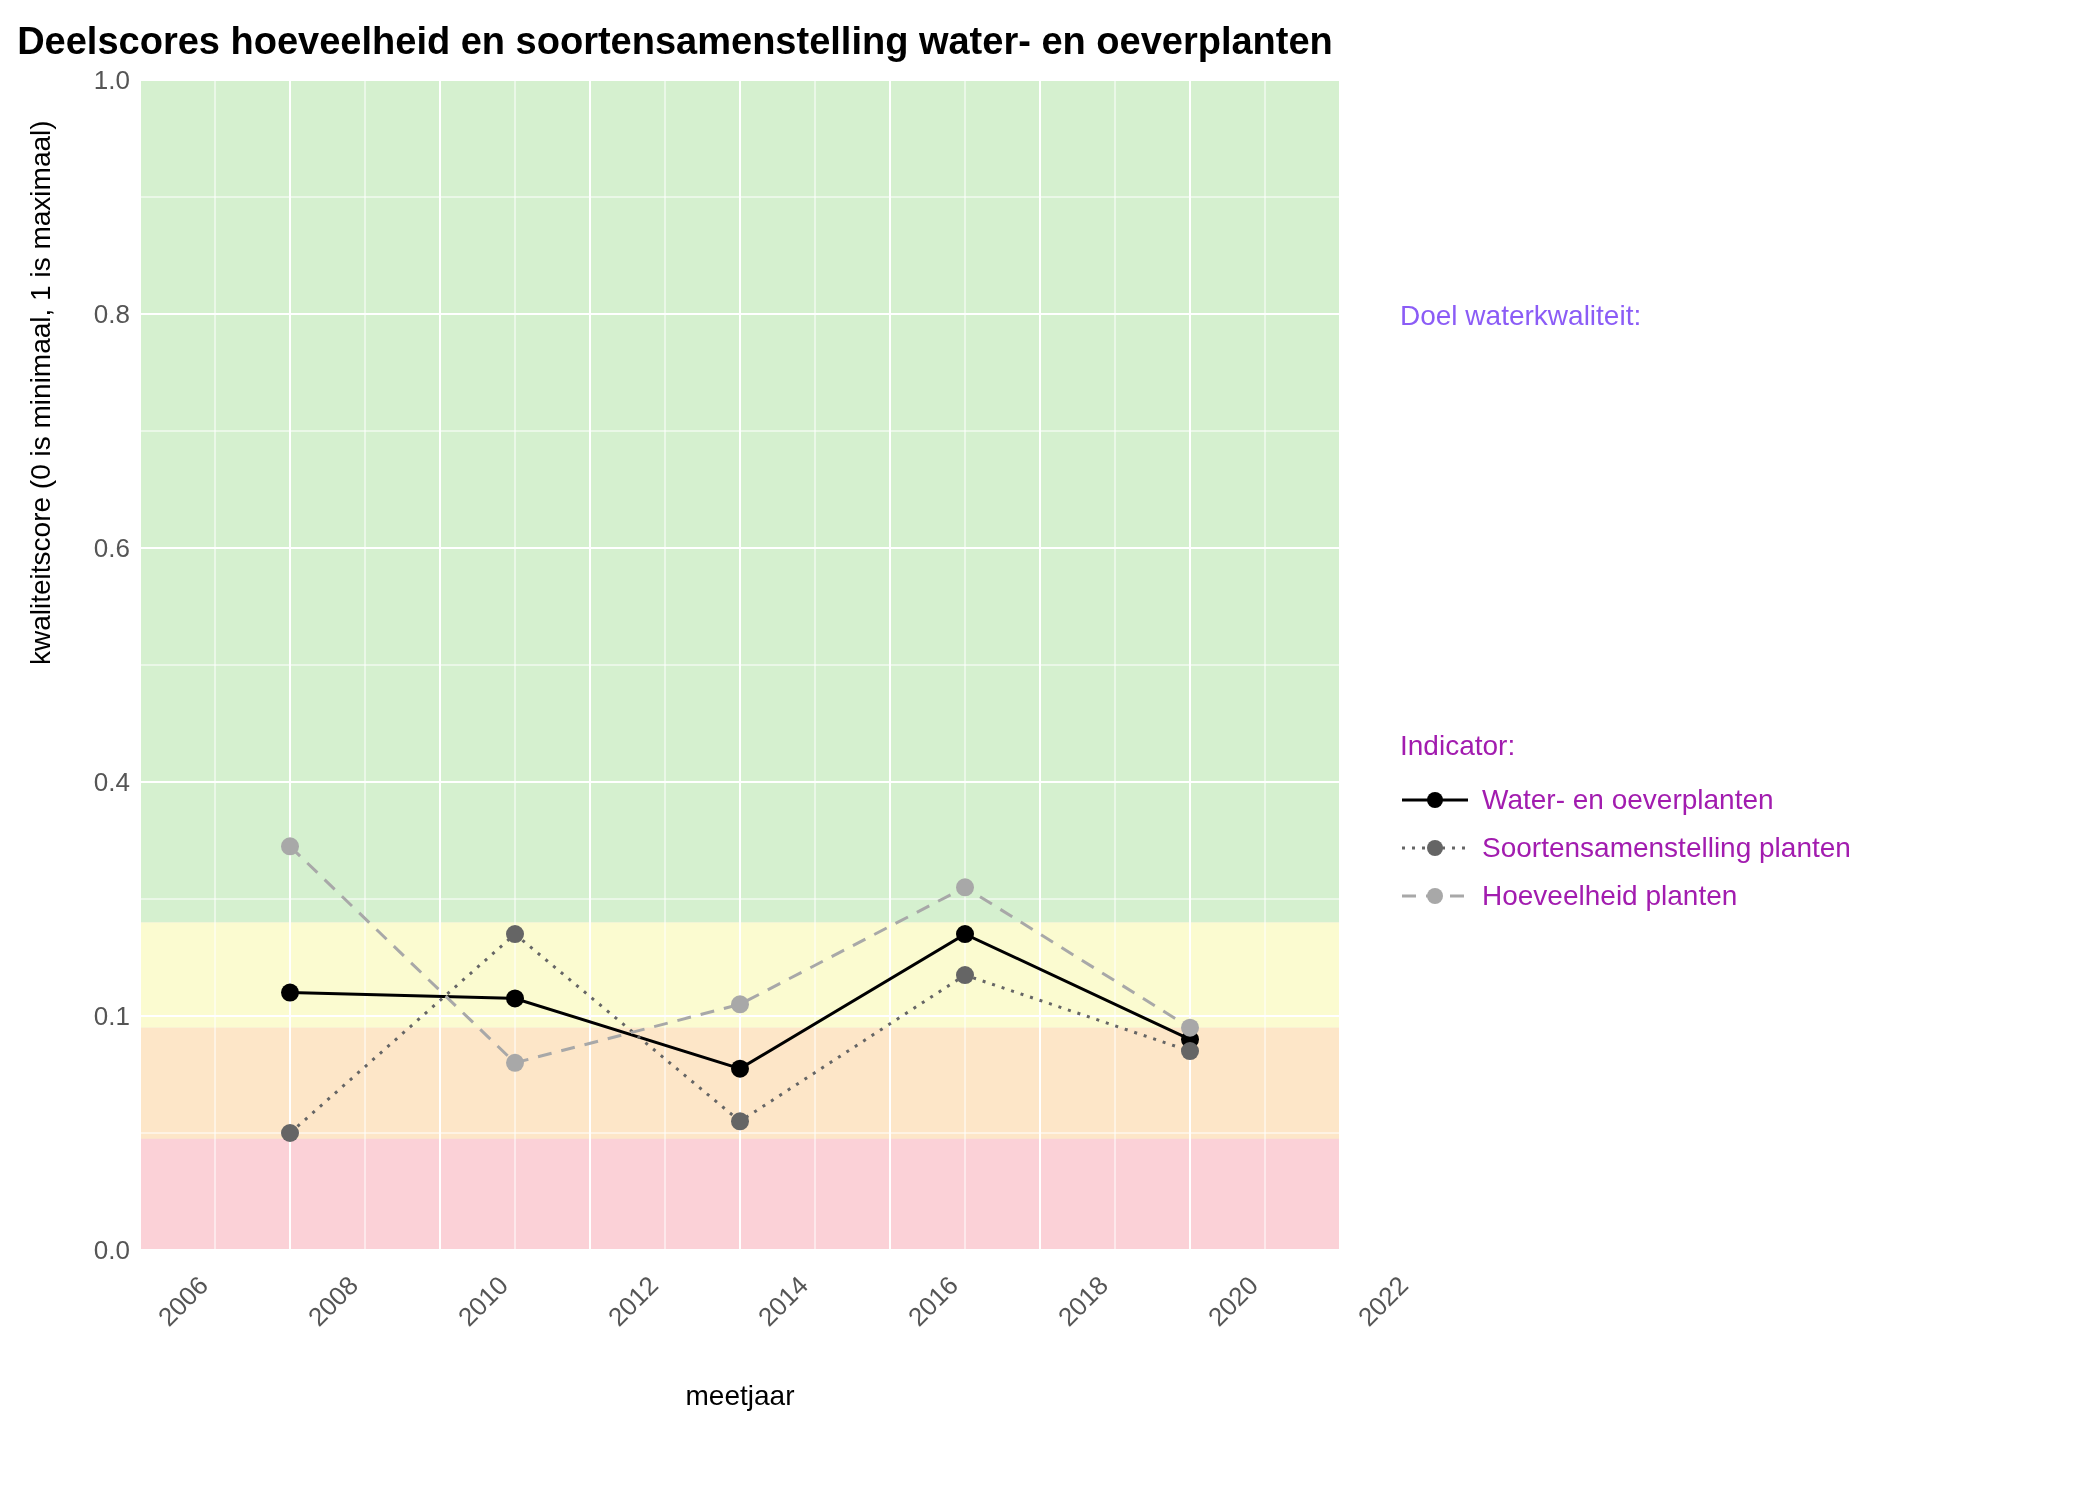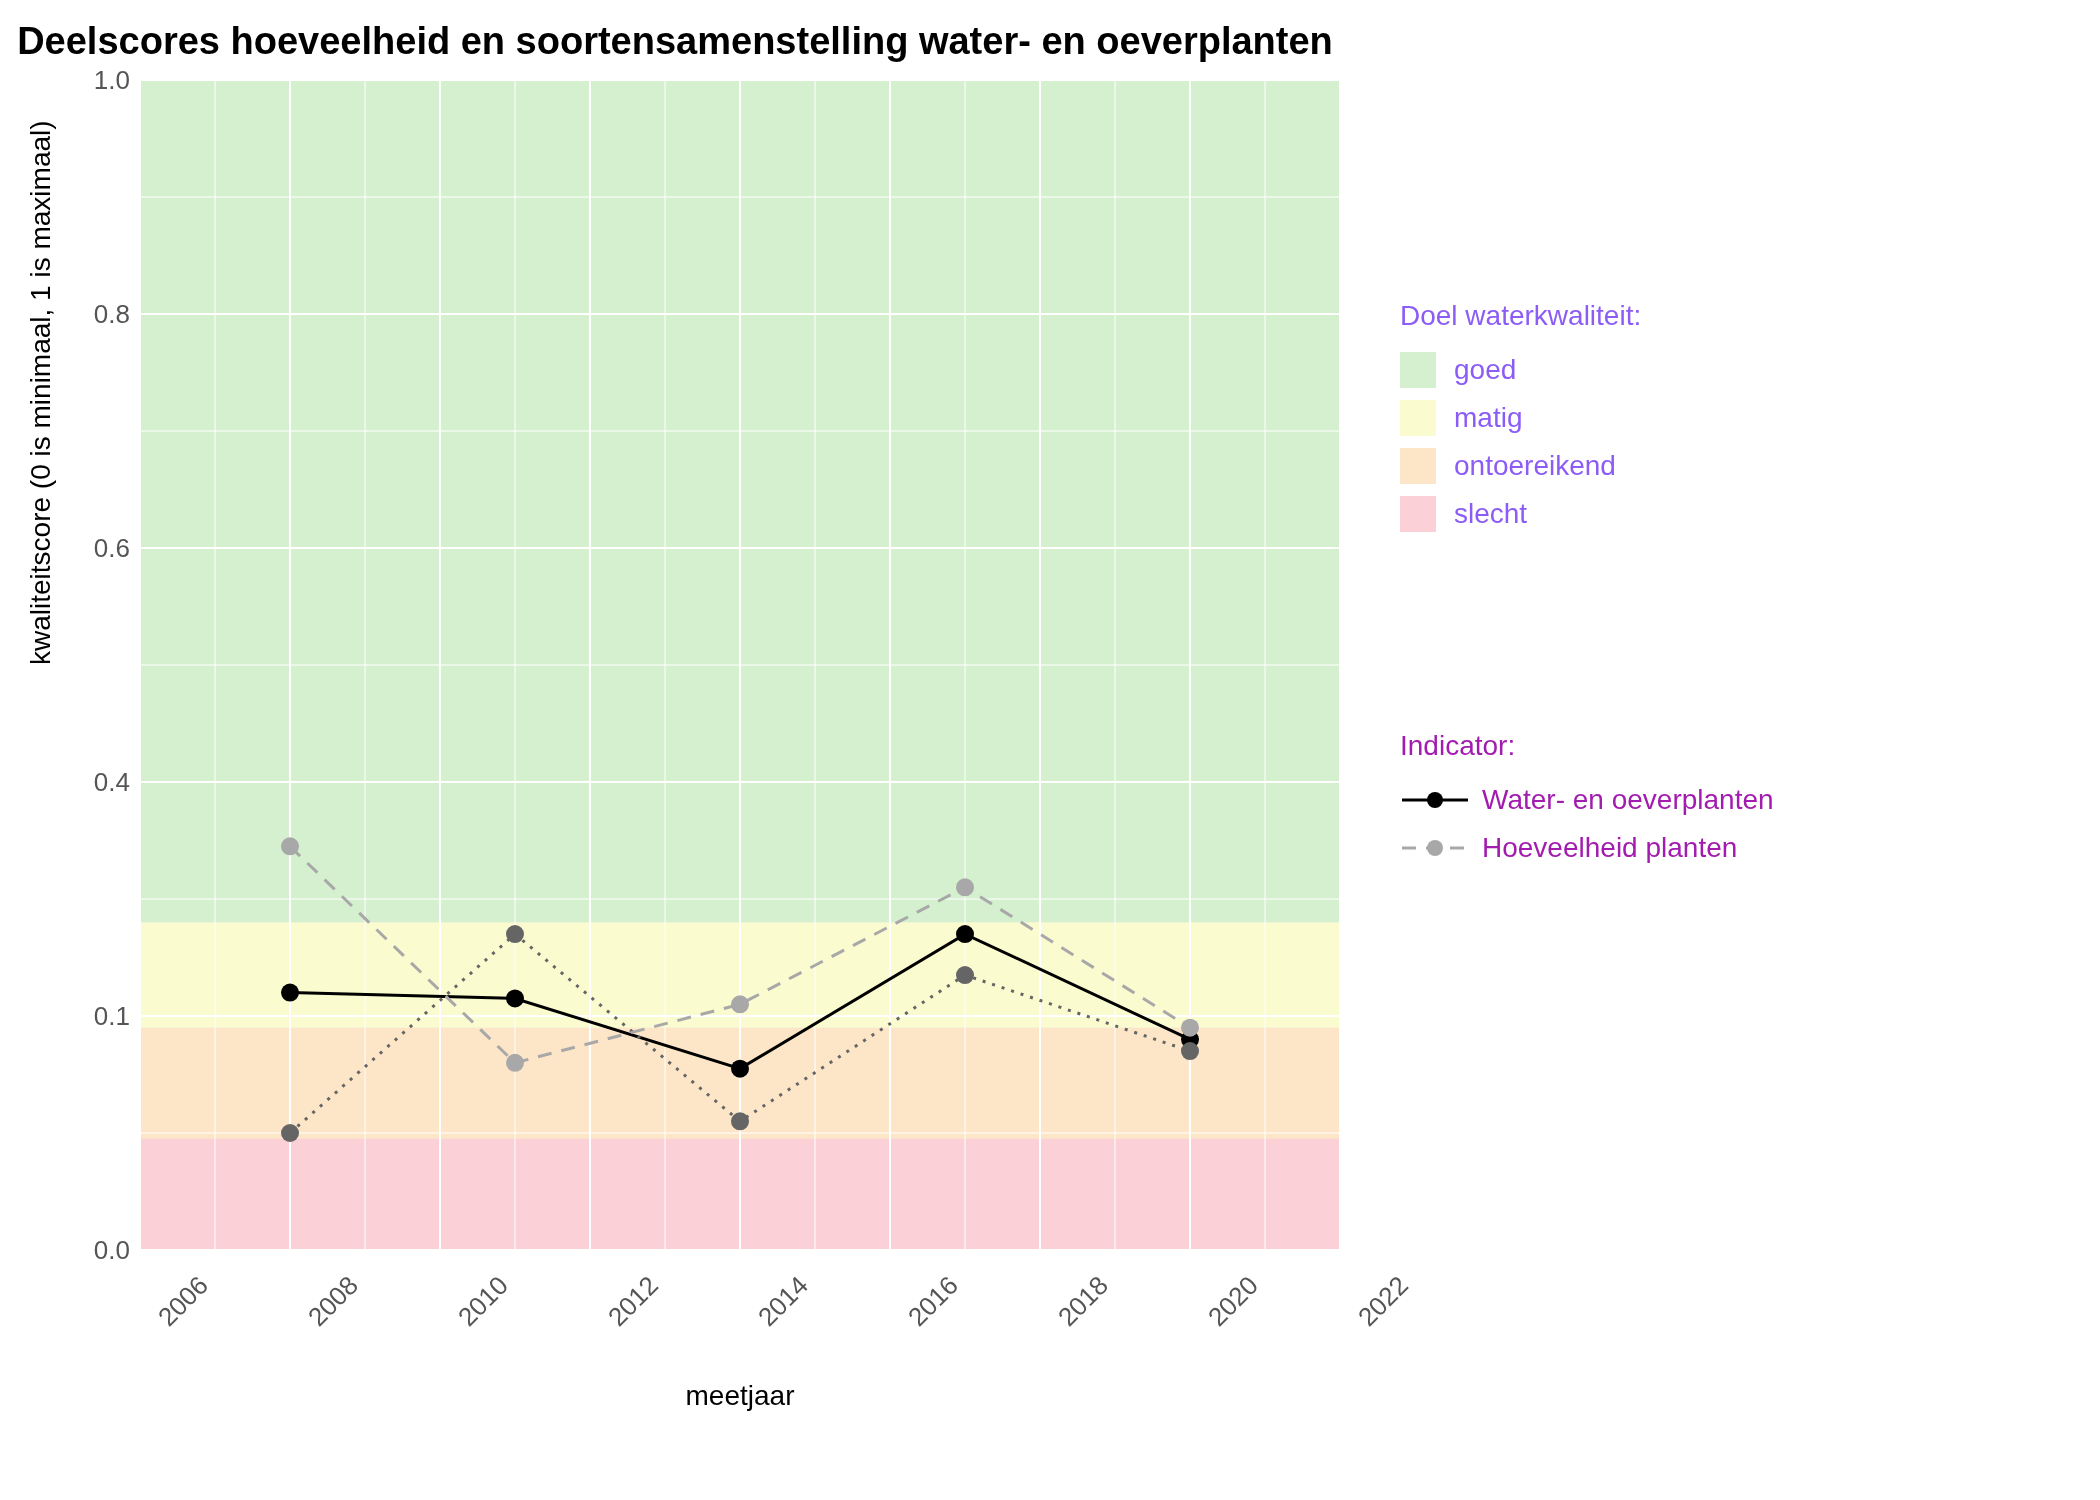--- a/index.html
+++ b/index.html
@@ -178,52 +178,41 @@
       <div class="x-tick" style="position: absolute; left: 585px; top: 1270px;">2012</div>
       <div class="x-tick" style="position: absolute; left: 735px; top: 1270px;">2014</div>
       <div class="x-tick" style="position: absolute; left: 885px; top: 1270px;">2016</div>
       <div class="x-tick" style="position: absolute; left: 1035px; top: 1270px;">2018</div>
       <div class="x-tick" style="position: absolute; left: 1185px; top: 1270px;">2020</div>
       <div class="x-tick" style="position: absolute; left: 1335px; top: 1270px;">2022</div>
     </div>
 
   <div class="legend">
     <div class="legend-title">Doel waterkwaliteit:</div>
-    <div id="legend-bands-items">
-        <div class="legend-item">
-          <div class="legend-swatch" style="background: rgb(213, 240, 207);"></div>
-          <span>goed</span>
-        </div>
-        <div class="legend-item">
-          <div class="legend-swatch" style="background: rgb(251, 251, 208);"></div>
-          <span>matig</span>
-        </div>
-        <div class="legend-item">
-          <div class="legend-swatch" style="background: rgb(253, 230, 200);"></div>
-          <span>ontoereikend</span>
-        </div>
-        <div class="legend-item">
-          <div class="legend-swatch" style="background: rgb(251, 209, 215);"></div>
-          <span>slecht</span>
-        </div>
-      </div>
   </div>
 
   <div class="legend2">
     <div class="legend-title">Indicator:</div>
     <div id="legend-series-items">
         <div class="legend-item">
           <svg width="70" height="36">
             <line x1="2" x2="68" y1="18" y2="18" stroke="#000000" stroke-width="3"></line>
             <circle cx="35" cy="18" r="8" fill="#000000"></circle>
           </svg>
           <span style="margin-left: 12px;">Water- en oeverplanten</span>
         </div>
         <div class="legend-item">
           <svg width="70" height="36">
+            <line x1="2" x2="68" y1="18" y2="18" stroke="#656565" stroke-width="3" stroke-dasharray="3,7"></line>
+            <circle cx="35" cy="18" r="8" fill="#656565"></circle>
+          </svg>
+          <span style="margin-left: 12px;">Soortensamenstelling planten</span>
+        </div>
+        <div class="legend-item">
+          <svg width="70" height="36">
             <line x1="2" x2="68" y1="18" y2="18" stroke="#a8a8a8" stroke-width="3" stroke-dasharray="14,10"></line>
             <circle cx="35" cy="18" r="8" fill="#a8a8a8"></circle>
           </svg>
           <span style="margin-left: 12px;">Hoeveelheid planten</span>
         </div>
       </div>
   </div>
 
 </div>
 

